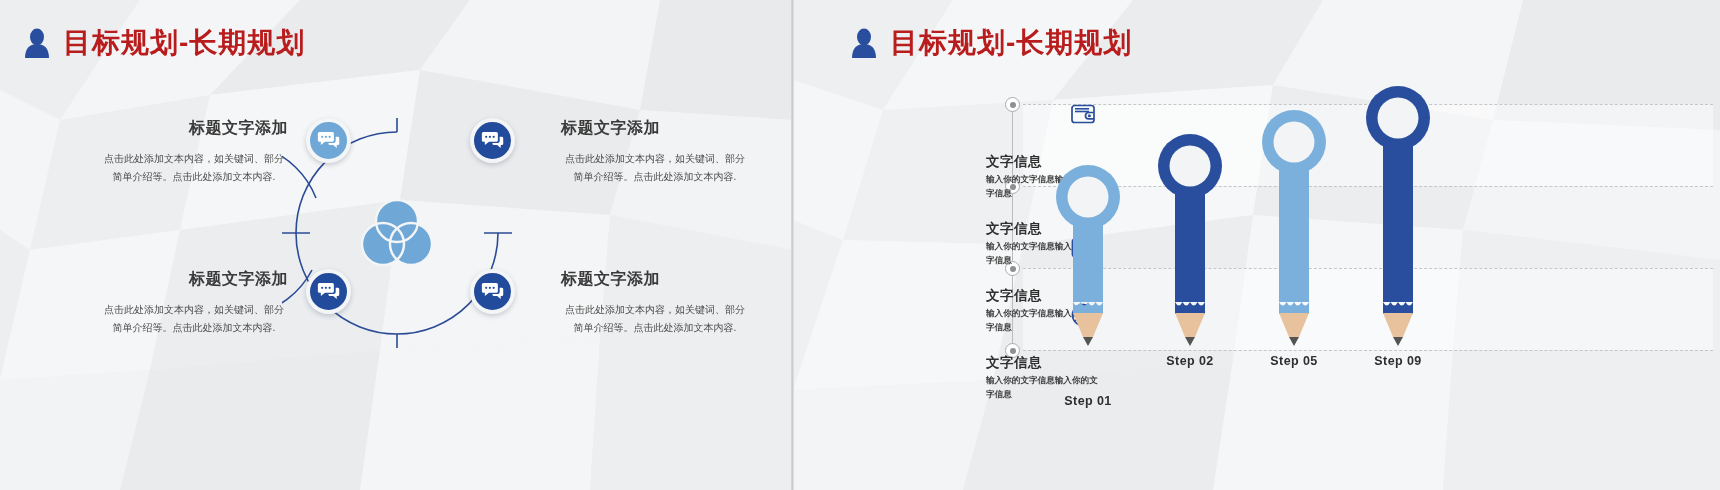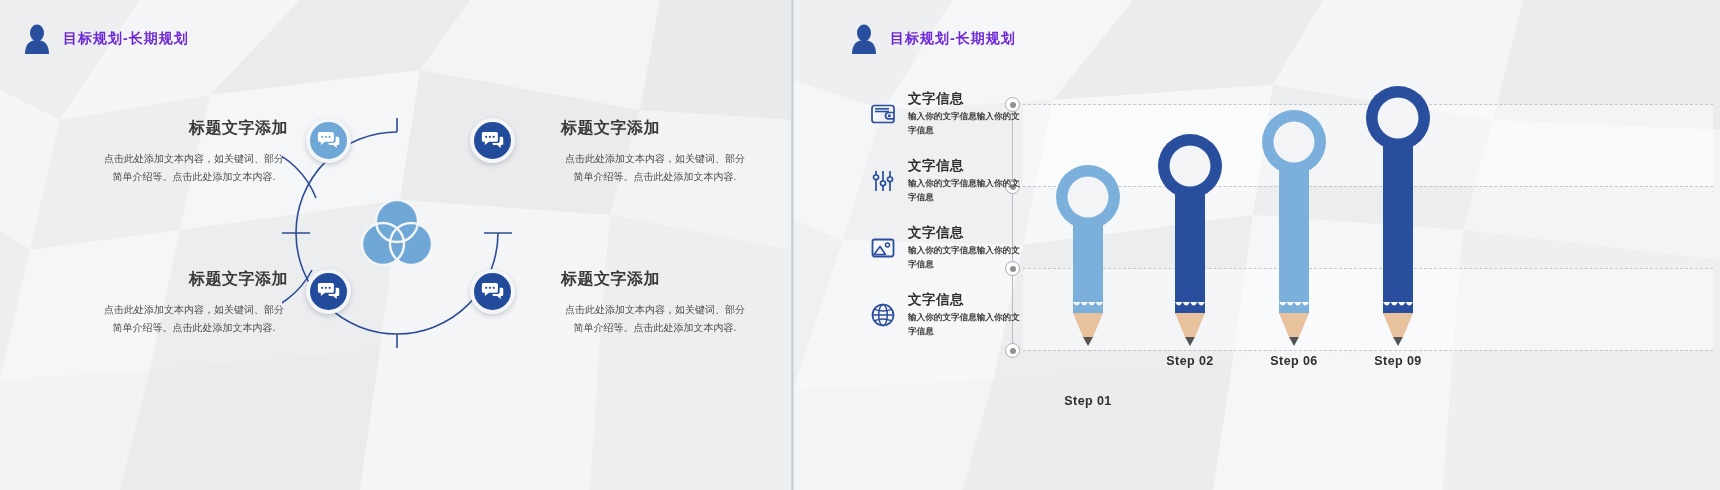--- a/index.html
+++ b/index.html
@@ -48,23 +48,23 @@
     align-items: center;
     gap: 13px;
     z-index: 10;
   }
   .slide-left .header  { left: 24px; }
   .slide-right .header { left: 58px; }
 
   .avatar-icon { width: 26px; height: 30px; display: block; }
 
   .header-title {
-    font-size: 14px;
+    font-size: 28px;
     font-weight: bold;
-    color: #6d28d9;
+    color: #b91c1c;
     letter-spacing: 1px;
     white-space: nowrap;
     text-align: right;
   }
 
   
   .quad {
     position: absolute;
     display: flex;
     align-items: flex-start;
@@ -120,23 +120,24 @@
 
   
   .info-list {
     position: absolute;
     left: 75px; top: 88px;
     width: 230px;
     z-index: 14;
   }
   .info-row {
     display: flex;
-    align-items: flex-start;
-    gap: 10px;
+    align-items: flex-end;
+    gap: 22px;
     height: 67px;
+    flex-direction: column;
   }
   .info-icon { width: 30px; height: 30px; flex: 0 0 30px; margin-top: 11px; }
   .info-icon svg { width: 30px; height: 30px; display: block; }
   .info-text { padding-top: 2px; }
   .info-title {
     font-size: 13.5px;
     font-weight: bold;
     color: #2f2f2f;
     margin: 0 0 2px 0;
     letter-spacing: 0.5px;
@@ -519,21 +520,21 @@
       <svg viewBox="0 0 74 237" width="74" height="237">
         <rect x="22" y="44" width="30" height="149" fill="#7cb0dc"></rect>
         <circle cx="37" cy="33" r="32" fill="#7cb0dc"></circle>
         <circle cx="37" cy="33" r="20.5" fill="#f3f4f6"></circle>
         <path d="M22 193 q3.75 7 7.5 0 q3.75 7 7.5 0 q3.75 7 7.5 0 q3.75 7 7.5 0 L52 205 L22 205 Z" fill="#7cb0dc"></path>
         <path d="M22 204 L52 204 L42 228 L32 228 Z" fill="#e8c29c"></path>
         <path d="M32 228 L42 228 L37 237 Z" fill="#545454"></path>
       </svg>
     </div>
     <div class="pct-label" style="left:464px; top:134px;">75%</div>
-    <div class="step-label" style="left:446px; top:354px;">Step 06</div>
+    <div class="step-label" style="left:446px; top:354px;">Step 05</div>
 
     <div class="pencil" style="left:568px; top:85px;">
       <svg viewBox="0 0 74 261" width="74" height="261">
         <rect x="22" y="44" width="30" height="173" fill="#2a4e9e"></rect>
         <circle cx="37" cy="33" r="32" fill="#2a4e9e"></circle>
         <circle cx="37" cy="33" r="20.5" fill="#f3f4f6"></circle>
         <path d="M22 217 q3.75 7 7.5 0 q3.75 7 7.5 0 q3.75 7 7.5 0 q3.75 7 7.5 0 L52 229 L22 229 Z" fill="#2a4e9e"></path>
         <path d="M22 228 L52 228 L42 252 L32 252 Z" fill="#e8c29c"></path>
         <path d="M32 252 L42 252 L37 261 Z" fill="#545454"></path>
       </svg>

